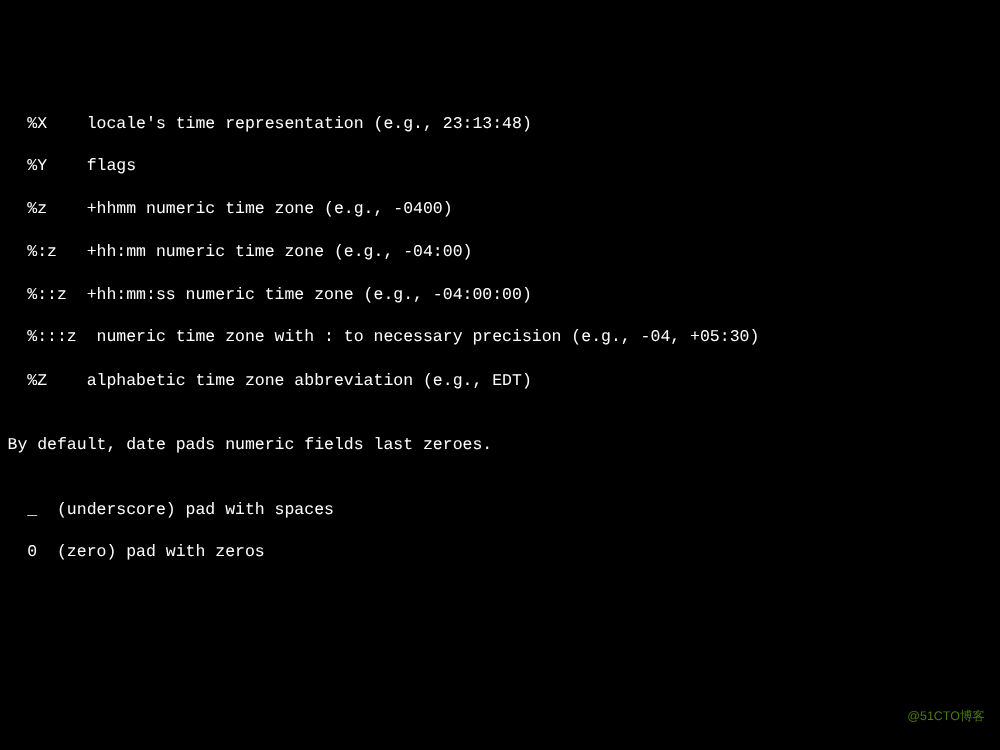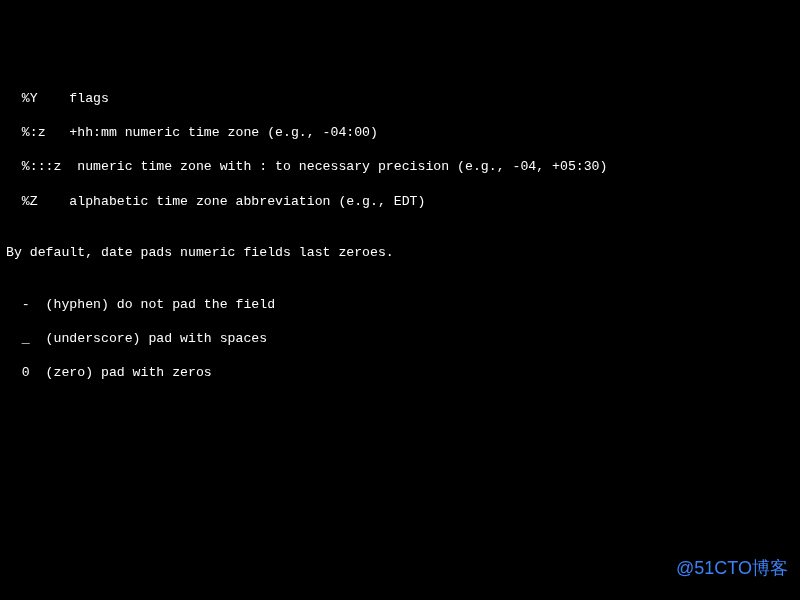--- a/index.html
+++ b/index.html
@@ -24,40 +24,42 @@
       width: 100%;
       height: 100%;
     }
     .line {
       display: block;
     }
     .watermark {
       position: absolute;
       bottom: 20px;
       right: 12px;
-      color: #3b82f6;
+      color: #4d7c0f;
       font-family: Arial, sans-serif;
-      font-size: 18px;
+      font-size: 10px;
       font-weight: normal;
     }
   </style>
 </head>
 <body>
 
 
 
 <div class="terminal">
+<span class="line">  %X    locale's time representation (e.g., 23:13:48)</span>
 <span class="line">  %Y    flags</span>
+<span class="line">  %z    +hhmm numeric time zone (e.g., -0400)</span>
 <span class="line">  %:z   +hh:mm numeric time zone (e.g., -04:00)</span>
+<span class="line">  %::z  +hh:mm:ss numeric time zone (e.g., -04:00:00)</span>
 <span class="line">  %:::z  numeric time zone with : to necessary precision (e.g., -04, +05:30)</span>
 <span class="line">  %Z    alphabetic time zone abbreviation (e.g., EDT)</span>
 <span class="line"></span>
 <span class="line">By default, date pads numeric fields last zeroes.</span>
 <span class="line"></span>
-<span class="line">  -  (hyphen) do not pad the field</span>
 <span class="line">  _  (underscore) pad with spaces</span>
 <span class="line">  0  (zero) pad with zeros</span>
 
 
 <span class="line"></span>
 
 
 
 
 <span class="line"></span>

